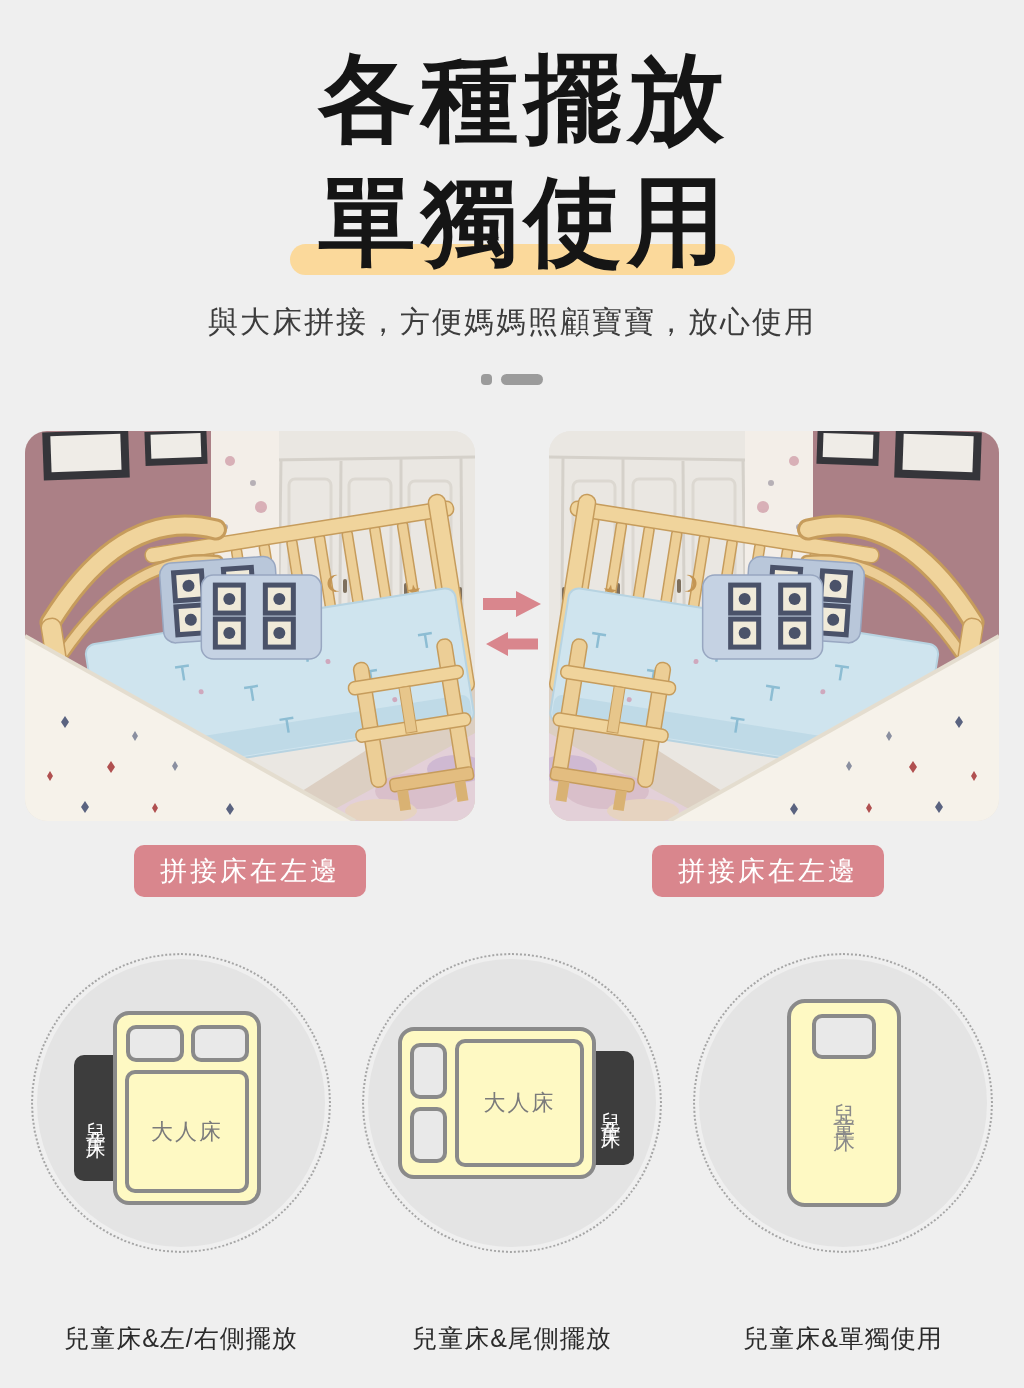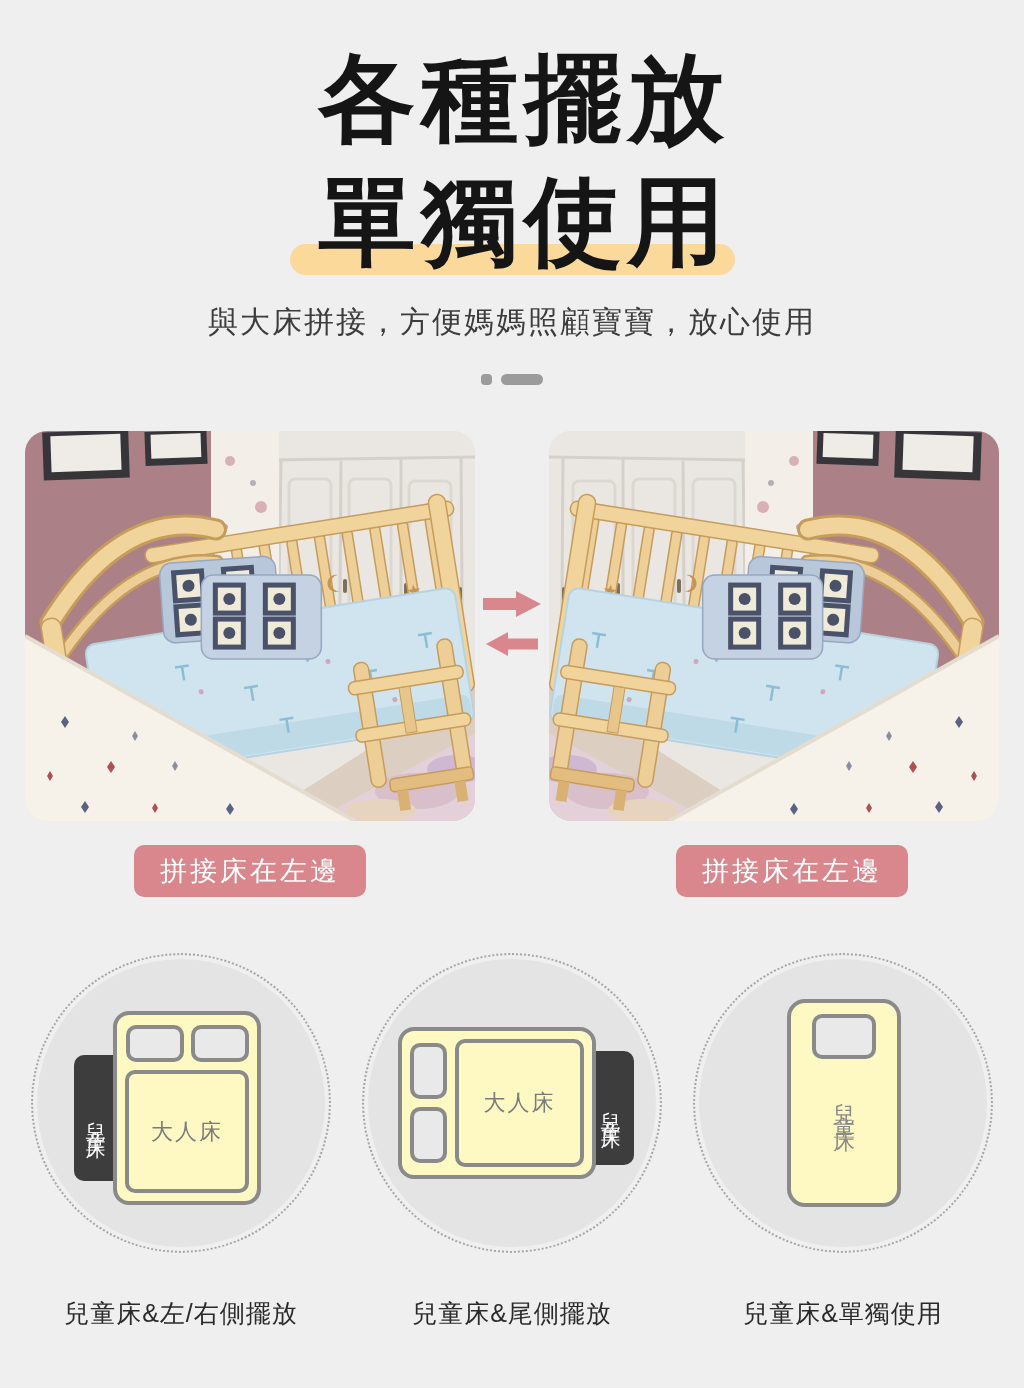--- a/index.html
+++ b/index.html
@@ -31,21 +31,21 @@
   .photo-card{
     width:450px;height:390px;border-radius:22px;overflow:hidden;
     background:#e9e6e1;flex:0 0 auto;
   }
   .photo-card svg{display:block;width:100%;height:100%;}
   .photo-card.mirrored svg{transform:scaleX(-1);}
   .arrows{
     position:absolute;left:50%;top:160px;transform:translateX(-50%);
     display:flex;flex-direction:column;align-items:center;gap:15px;
   }
-  .badge-row{display:flex;gap:92px;padding:0 25px;margin-top:24px;}
+  .badge-row{display:flex;gap:68px;padding:0 25px;margin-top:24px;}
   .badge-col{width:450px;display:flex;justify-content:center;flex:0 0 auto;}
   .badge{
     background:#d9868d;color:#ffffff;font-size:27px;letter-spacing:3px;
     padding:8px 26px;border-radius:10px;
   }
 
   .arrangement-row{display:flex;justify-content:space-between;padding:0 30px;margin-top:56px;}
   .arr-col{width:302px;display:flex;flex-direction:column;align-items:center;}
   .circle{
     position:relative;width:296px;height:296px;border-radius:50%;
@@ -79,21 +79,21 @@
   .c2-pillows{display:flex;flex-direction:column;gap:8px;justify-content:center;}
   .pillow-v{width:37px;height:56px;}
   .c2-mattress{flex:1;}
 
   .c3-bed{left:92px;top:44px;width:114px;height:208px;border-radius:18px;display:flex;flex-direction:column;align-items:center;}
   .c3-pillow{margin-top:11px;width:64px;height:45px;}
   .c3-label{
     margin-top:26px;writing-mode:vertical-rl;text-orientation:upright;
     font-size:22px;color:#8a8a8a;letter-spacing:13px;
   }
-  .arr-caption{margin-top:44px;font-size:25px;color:#2a2a2a;letter-spacing:1px;}
+  .arr-caption{margin-top:69px;font-size:25px;color:#2a2a2a;letter-spacing:1px;}
 </style>
 </head>
 <body>
 
 <svg width="0" height="0" style="position:absolute" aria-hidden="true">
 <defs>
 <g id="bedroom-scene">
   <rect width="450" height="390" fill="#eae7e2"></rect>
 
   <g stroke="#d5d1ca" stroke-width="3" fill="none">

